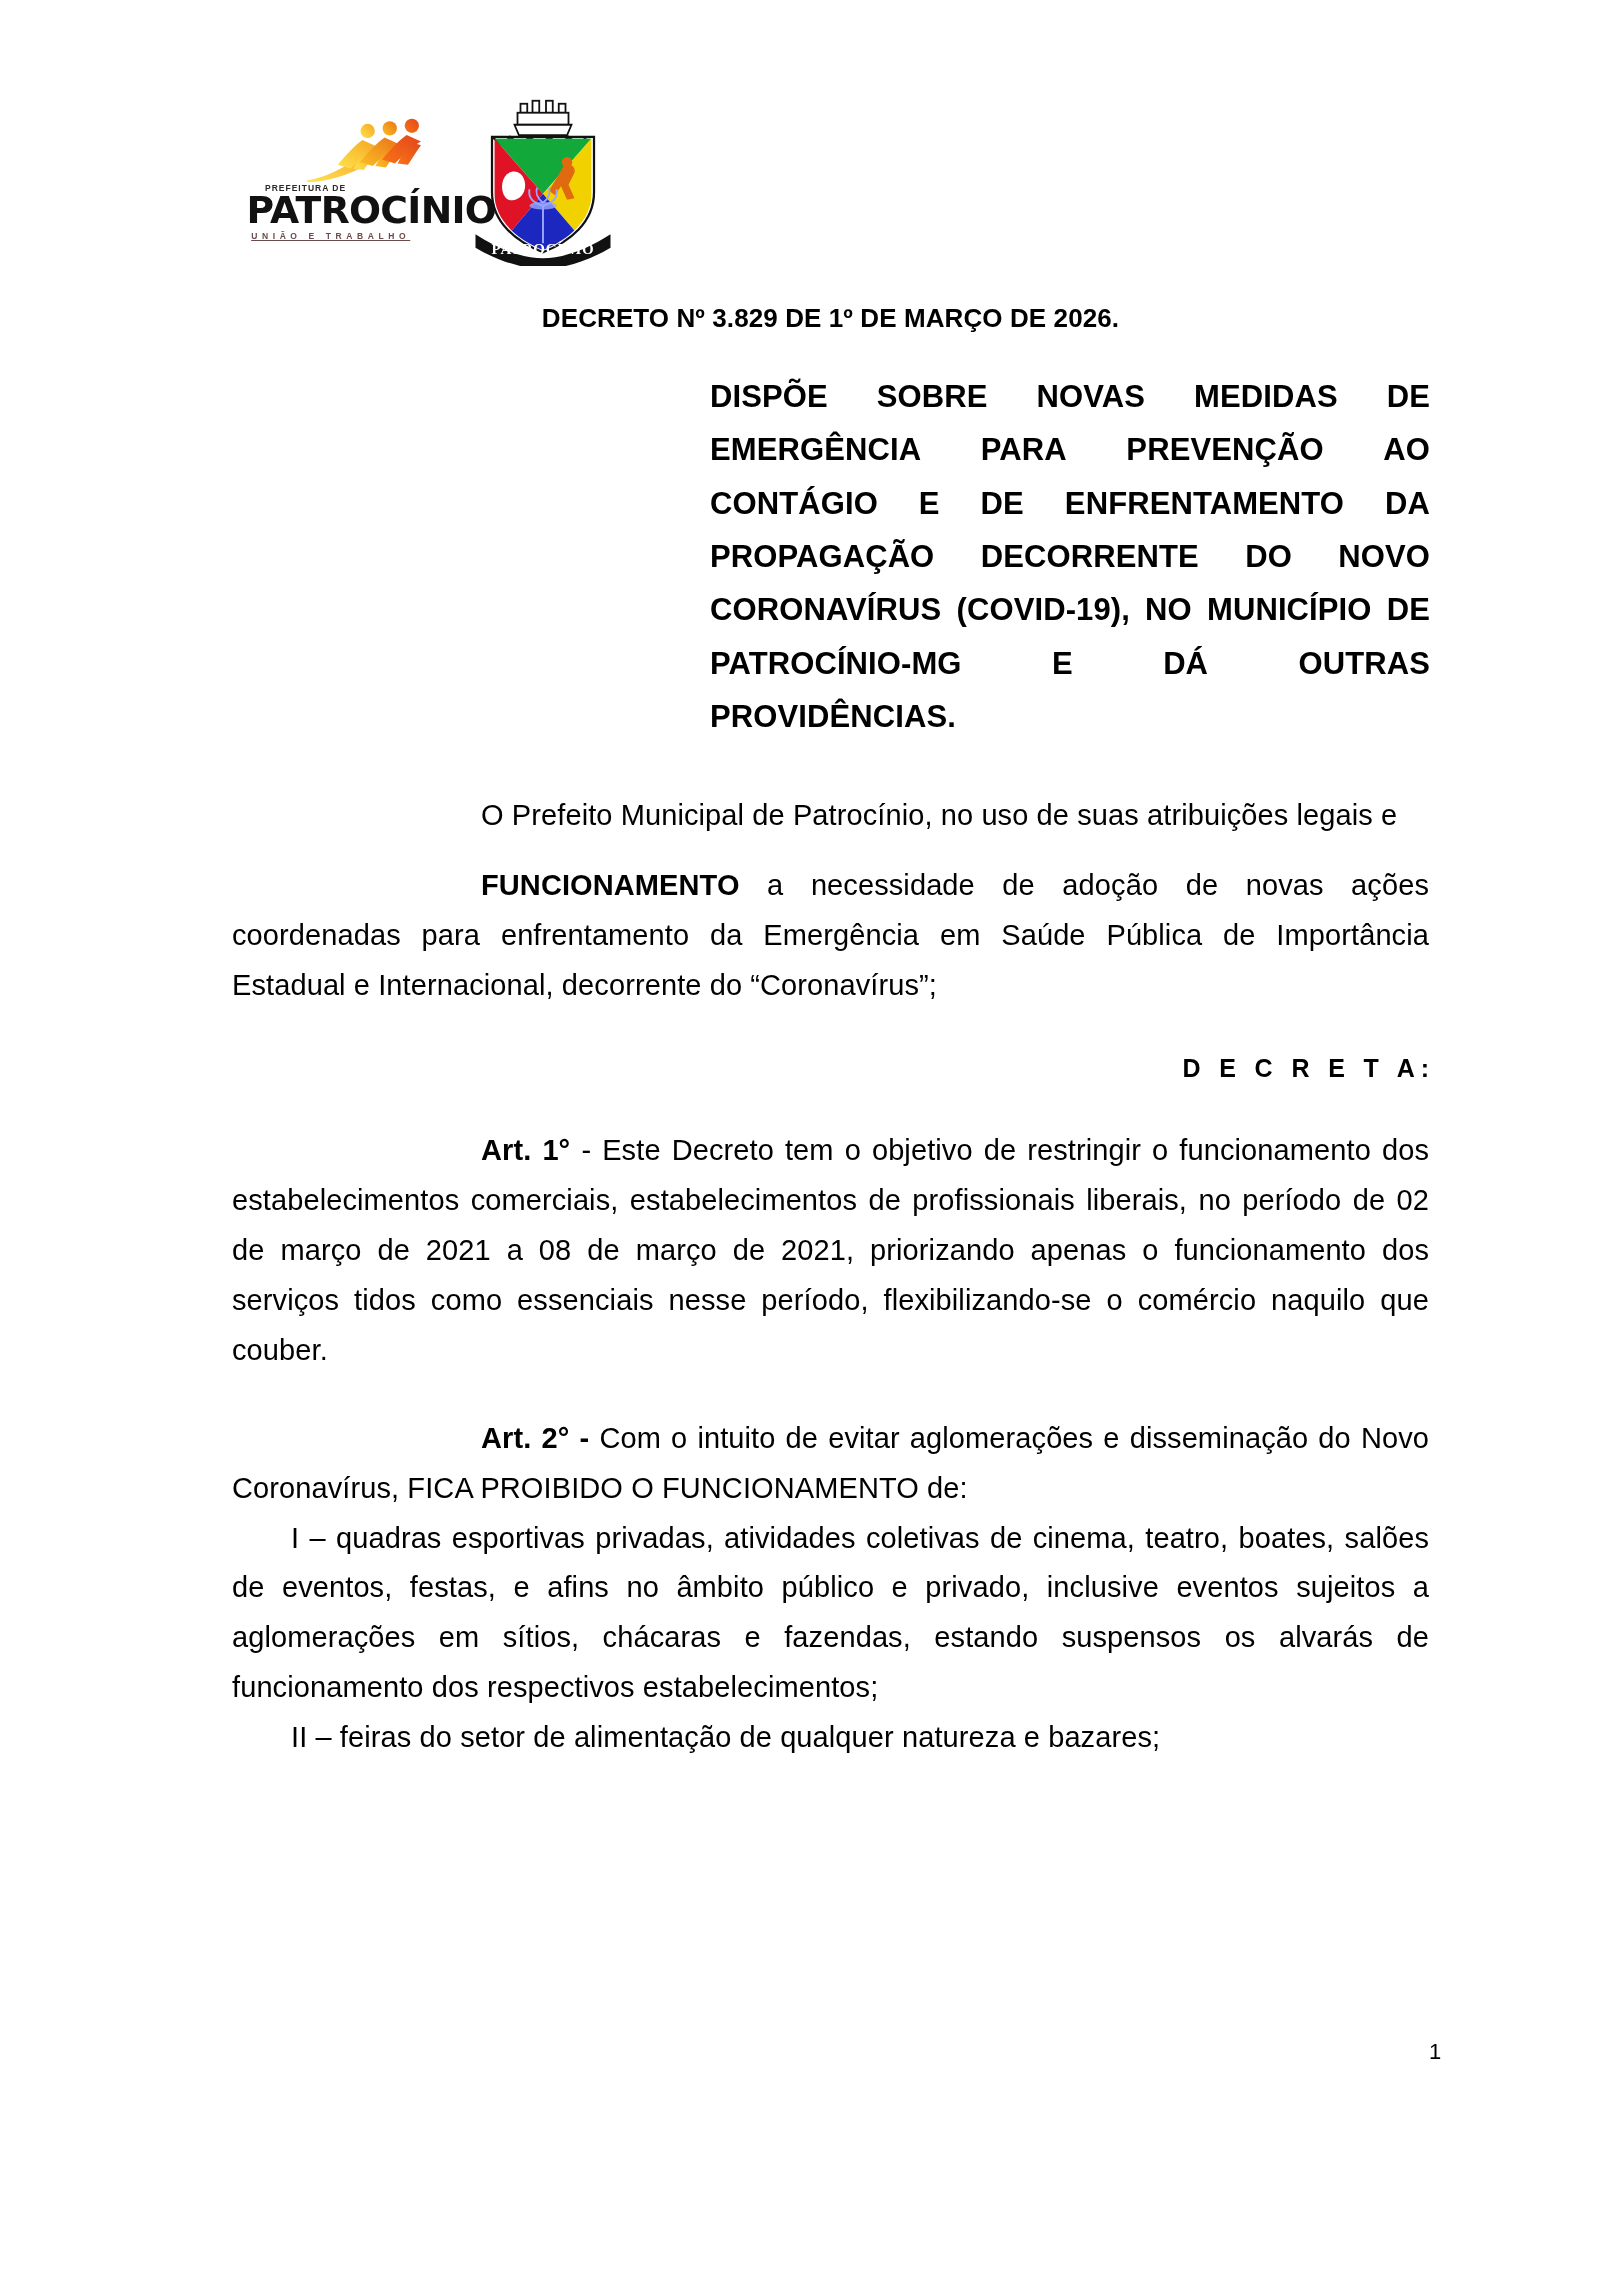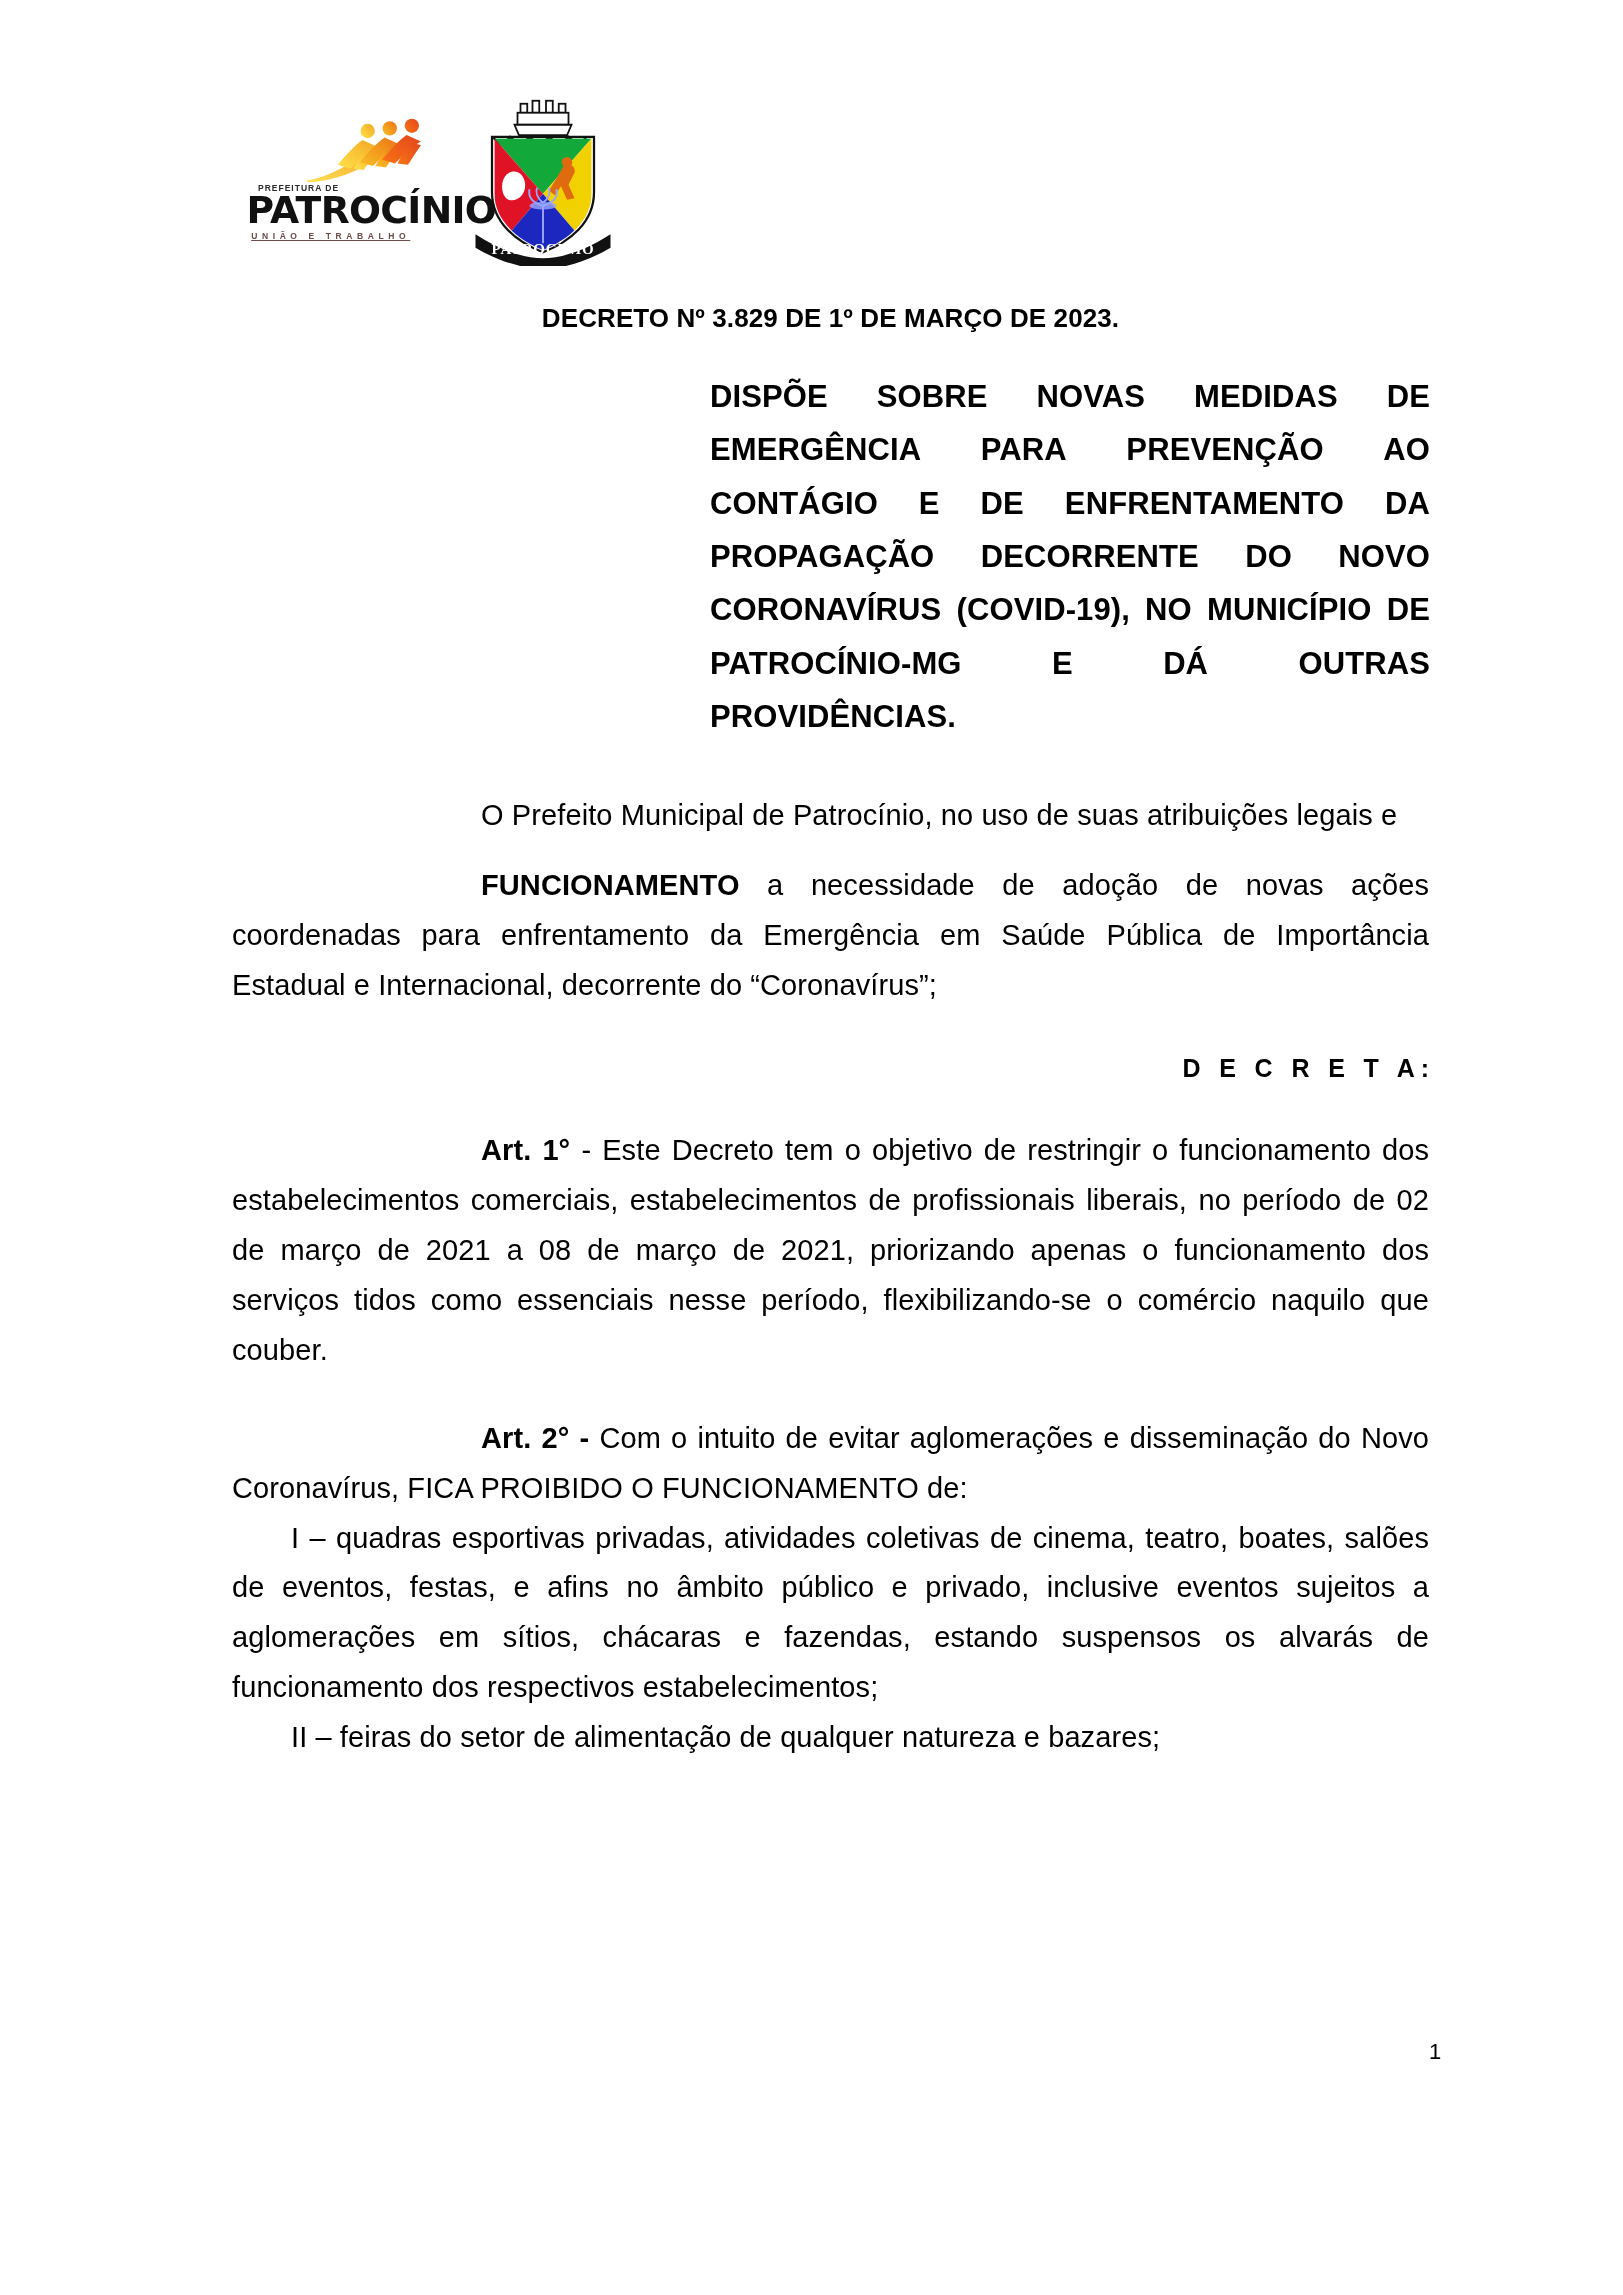--- a/index.html
+++ b/index.html
@@ -50,21 +50,21 @@
     margin-bottom: 1.3px;
     margin-left: 46px;
   }
   .logo-figures svg { display: block; }
   .logo-prefeitura-de {
     font-size: 8.5px;
     font-weight: bold;
     letter-spacing: 1px;
     color: #2b2b2b;
     align-self: flex-start;
-    margin-left: 16px;
+    margin-left: 23px;
     line-height: 1;
   }
   .logo-word {
     font-family: "DejaVu Sans", sans-serif;
     font-size: 37px;
     font-weight: bold;
     letter-spacing: -0.7px;
     line-height: 1;
     color: #111111;
     align-self: flex-start;
@@ -266,21 +266,21 @@
         <g>
           <path d="M10 188 C44 210 76 220 100 220 C124 220 156 210 190 188 L190 206 C156 226 124 234 100 234 C76 234 44 226 10 206 Z" fill="#111111"></path>
           <text x="100" y="214" text-anchor="middle" font-family="'Liberation Serif', serif" font-size="20" font-weight="bold" fill="#ffffff" letter-spacing="1">PATROCÍNIO</text>
         </g>
       </svg>
     </div>
   </div>
 
   <div class="doc-body">
 
-    <h1 class="decree-title">DECRETO Nº 3.829 DE 1º DE MARÇO DE 2023.</h1>
+    <h1 class="decree-title">DECRETO Nº 3.829 DE 1º DE MARÇO DE 2026.</h1>
 
     <p class="ementa">DISPÕE SOBRE NOVAS MEDIDAS DE EMERGÊNCIA PARA PREVENÇÃO AO CONTÁGIO E DE ENFRENTAMENTO DA PROPAGAÇÃO DECORRENTE DO NOVO CORONAVÍRUS (COVID-19), NO MUNICÍPIO DE PATROCÍNIO-MG E DÁ OUTRAS PROVIDÊNCIAS.</p>
 
     <div class="spacer-lg"></div>
 
     <p class="para indent">O Prefeito Municipal de Patrocínio, no uso de suas atribuições legais e</p>
 
     <div class="spacer-sm"></div>
 
     <p class="para indent">

